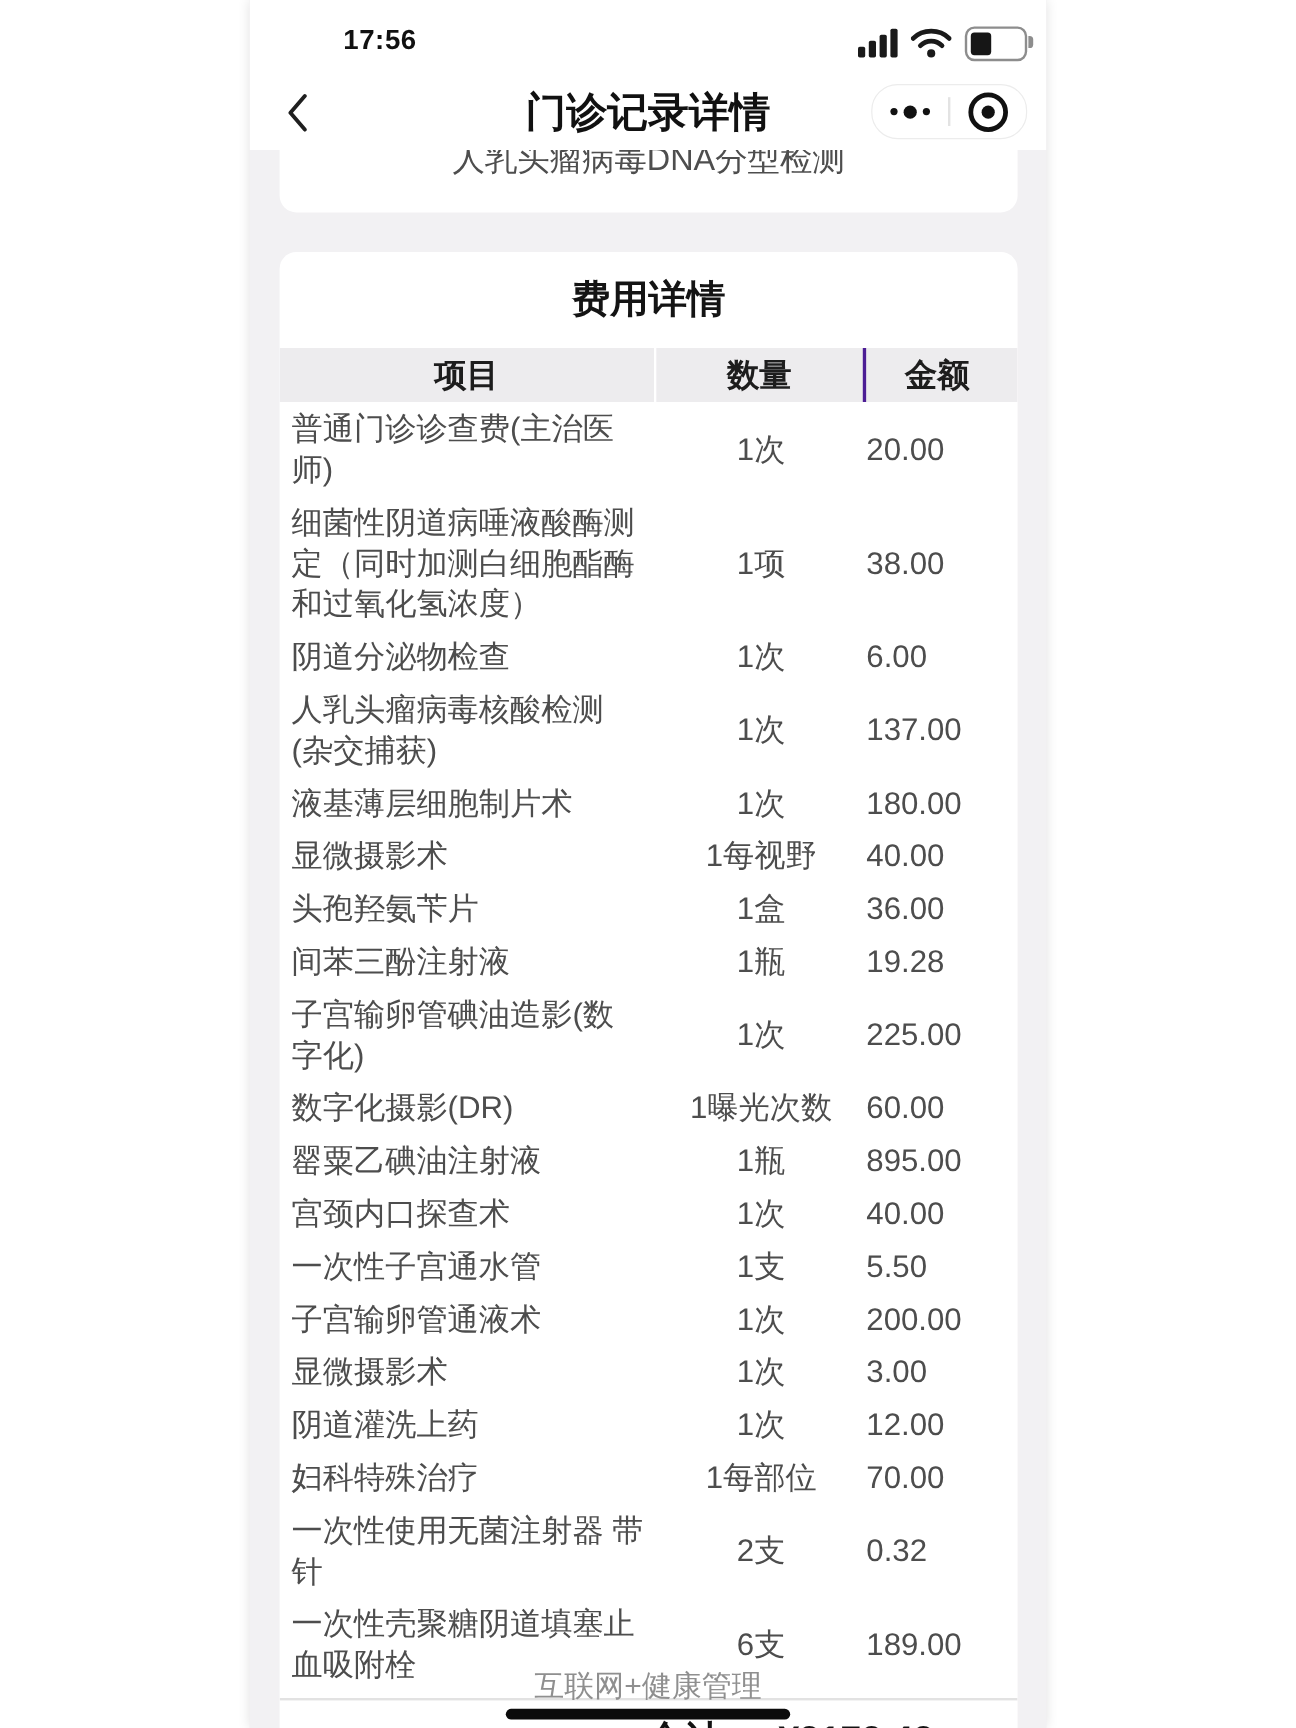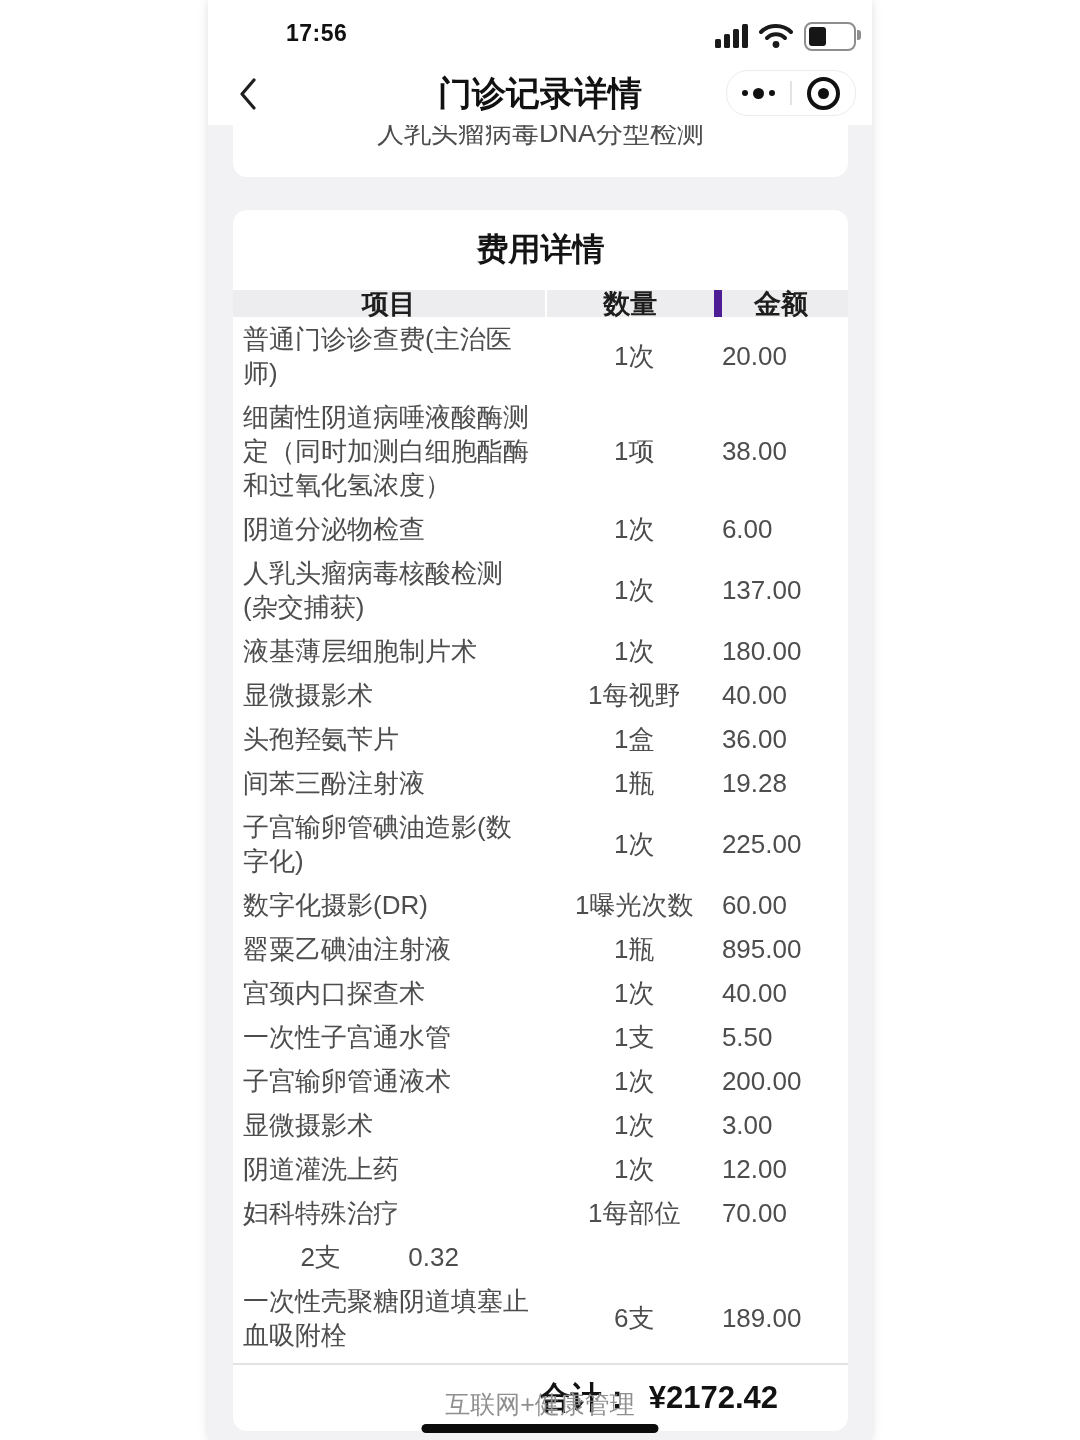--- a/index.html
+++ b/index.html
@@ -48,24 +48,24 @@
   .content{position:relative;padding-top:125px;}
   .card{background:#ffffff;border-radius:14px;margin:0 24px 0 25px;overflow:hidden;}
   .card-prev{
     margin-top:-67px;height:119px;display:flex;align-items:flex-end;justify-content:center;
     padding-bottom:26px;box-sizing:border-box;
   }
   .card-prev .clip-text{font-size:27px;color:#4e4e4e;}
   .card-fee{margin-top:33px;}
   .fee-title{height:80px;display:flex;align-items:center;justify-content:center;
     font-size:32px;font-weight:bold;color:#141414;}
-  .thead{display:flex;height:27px;}
+  .thead{display:flex;height:45px;}
   .thead .cell{background:#edecee;display:flex;align-items:center;font-size:27px;font-weight:bold;color:#1d1d1d;}
   .thead .c1{width:51%;justify-content:center;border-right:2px solid #fff;box-sizing:border-box;}
-  .thead .c2{width:28.5%;justify-content:center;border-right:8px solid #4c1d95;box-sizing:border-box;}
+  .thead .c2{width:28.5%;justify-content:center;border-right:3px solid #4c1d95;box-sizing:border-box;}
   .thead .c3{flex:1;justify-content:flex-end;padding-right:40px;}
   .fee-row{display:flex;align-items:center;padding:5px 0;min-height:34px;}
   .fee-row .col{font-size:26px;color:#4d4d4d;line-height:34px;}
   .fee-row .item{width:51%;text-align:left;padding:0 10px;box-sizing:border-box;}
   .fee-row .qty{width:28.5%;text-align:center;}
   .fee-row .amt{flex:1;text-align:left;padding-right:40px;}
   .total-divider{border-top:2px solid #e2e2e2;margin-top:6px;}
   .total-row{height:66px;display:flex;align-items:center;justify-content:flex-end;padding-right:70px;}
   .total-row .lbl,.total-row .val{font-size:31px;font-weight:bold;color:#121212;}
   .total-row .val{margin-left:16px;}
@@ -237,20 +237,21 @@
     <div class="col amt">12.00</div>
   </div>
 
   <div class="fee-row">
     <div class="col item">妇科特殊治疗</div>
     <div class="col qty">1每部位</div>
     <div class="col amt">70.00</div>
   </div>
 
   <div class="fee-row">
+    <div class="col item">一次性使用无菌注射器 带针</div>
     <div class="col qty">2支</div>
     <div class="col amt">0.32</div>
   </div>
 
   <div class="fee-row">
     <div class="col item">一次性壳聚糖阴道填塞止血吸附栓</div>
     <div class="col qty">6支</div>
     <div class="col amt">189.00</div>
   </div>
 </div>

